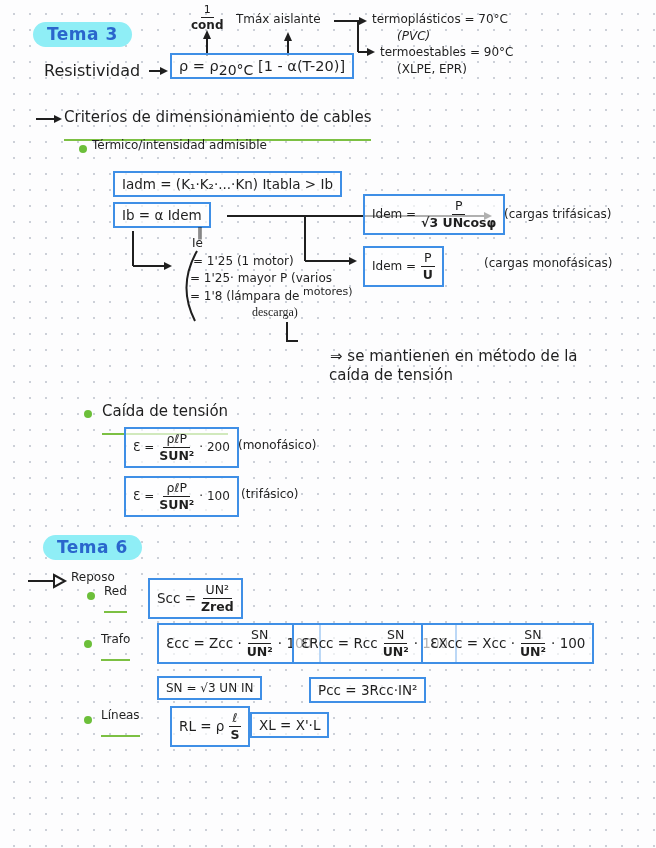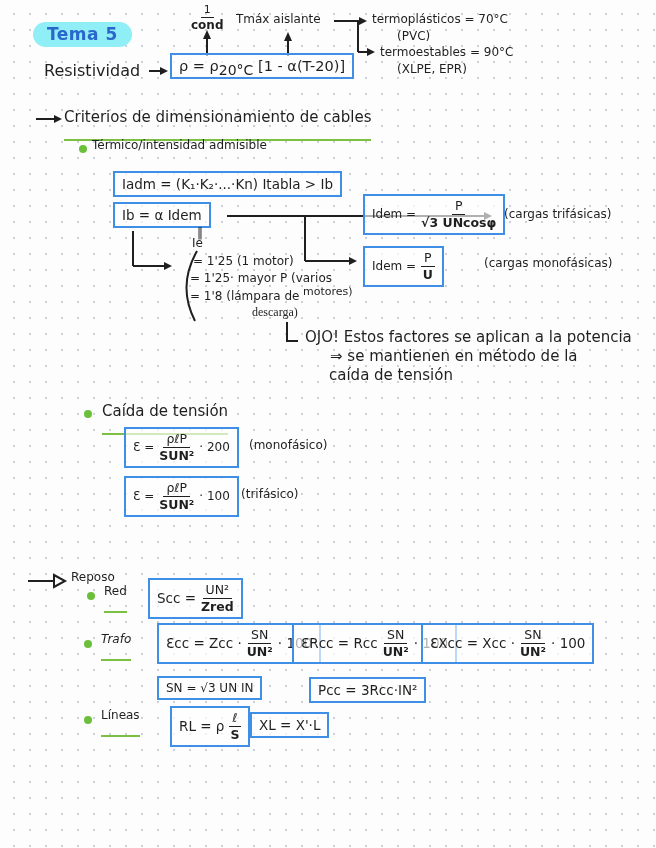--- a/index.html
+++ b/index.html
@@ -63,31 +63,31 @@
       <polygon points="367,48 375,52 367,56"></polygon>
       <polygon points="160,67 168,71 160,75"></polygon>
       <polygon points="54,115 62,119 54,123"></polygon>
       <polygon points="484,212 492,216 484,220"></polygon>
       <polygon points="349,257 357,261 349,265"></polygon>
       <polygon points="164,262 172,266 164,270"></polygon>
     </g>
     <polygon points="54,575 65,581 54,587" fill="none" stroke="#1f1f1f" stroke-width="2"></polygon>
   </svg>
 
-  <span class="abs pill" style="left:33px;top:22px;">Tema 5</span>
+  <span class="abs pill" style="left:33px;top:22px;">Tema 3</span>
 
   <span class="abs frac" style="left:191px;top:4px;">
     <span class="num h11">1</span>
     <span class="den h12">cond</span>
   </span>
 
   <span class="abs hw h14" style="left:236px;top:12px;">Tmáx aislante</span>
 
   <span class="abs hw h14" style="left:372px;top:12px;">termoplásticos = 70°C</span>
-  <span class="abs hw h12" style="left:397px;top:29px;">(PVC)</span>
+  <span class="abs hw h12" style="left:397px;top:29px;font-style:italic;">(PVC)</span>
 
   <span class="abs hw h14" style="left:380px;top:45px;">termoestables = 90°C</span>
   <span class="abs hw h12" style="left:397px;top:62px;">(XLPE, EPR)</span>
 
   <span class="abs hw" style="left:44px;top:61px;font-size:16px;">Resistividad</span>
 
   <span class="abs bluebox" style="left:170px;top:53px;font-size:14.5px;">
     <span class="hw"><span>ρ = ρ</span><span class="sub">20°C</span><span> [1 - α(T-20)]</span></span>
   </span>
 
@@ -124,62 +124,62 @@
 
   <span class="abs bluebox" style="left:363px;top:246px;">
     <span class="h14">Idem =</span>
     <span class="frac">
       <span class="num">P</span>
       <span class="den">U</span>
     </span>
   </span>
   <span class="abs hw h14" style="left:484px;top:256px;">(cargas monofásicas)</span>
 
-  <span class="abs hw h15" style="left:305px;top:328px;">OJO!  Estos factores se aplican a la potencia</span>
   <span class="abs hw h15" style="left:330px;top:347px;">⇒ se mantienen en método de la</span>
   <span class="abs hw h15" style="left:329px;top:366px;">caída de tensión</span>
 
   <span class="abs bullet" style="left:84px;top:410px;"></span>
   <span class="abs hw h15 greenline" style="left:102px;top:402px;">Caída de tensión</span>
 
   <span class="abs bluebox" style="left:124px;top:427px;">
     <span class="h14">Ɛ =</span>
     <span class="frac">
       <span class="num">ρℓP</span>
       <span class="den">SUN²</span>
     </span>
     <span class="h14">· 200</span>
   </span>
-  <span class="abs hw h14" style="left:249px;top:438px;text-align:right;">(monofásico)</span>
+  <span class="abs hw h14" style="left:238px;top:438px;text-align:right;">(monofásico)</span>
 
   <span class="abs bluebox" style="left:124px;top:476px;">
     <span class="h14">Ɛ =</span>
     <span class="frac">
       <span class="num">ρℓP</span>
       <span class="den">SUN²</span>
     </span>
     <span class="h14">· 100</span>
   </span>
   <span class="abs hw h14" style="left:241px;top:487px;">(trifásico)</span>
 
+  <span class="abs pill" style="left:43px;top:535px;">Tema 6</span>
 
   <span class="abs hw h14" style="left:71px;top:570px;">Reposo</span>
 
   <span class="abs bullet" style="left:87px;top:592px;"></span>
   <span class="abs hw h14 greenline" style="left:104px;top:584px;">Red</span>
   <span class="abs bluebox" style="left:148px;top:578px;">
     <span class="h13">Scc =</span>
     <span class="frac">
       <span class="num">UN²</span>
       <span class="den">Zred</span>
     </span>
   </span>
 
   <span class="abs bullet" style="left:84px;top:640px;"></span>
-  <span class="abs hw h14 greenline" style="left:101px;top:632px;font-style:italic;">Trafo</span>
+  <span class="abs hw h14 greenline" style="left:101px;top:632px;">Trafo</span>
 
   <span class="abs bluebox" style="left:157px;top:623px;">
     <span>Ɛcc = Zcc ·</span>
     <span class="frac">
       <span class="num">SN</span>
       <span class="den">UN²</span>
     </span>
     <span>· 100</span>
   </span>
 

